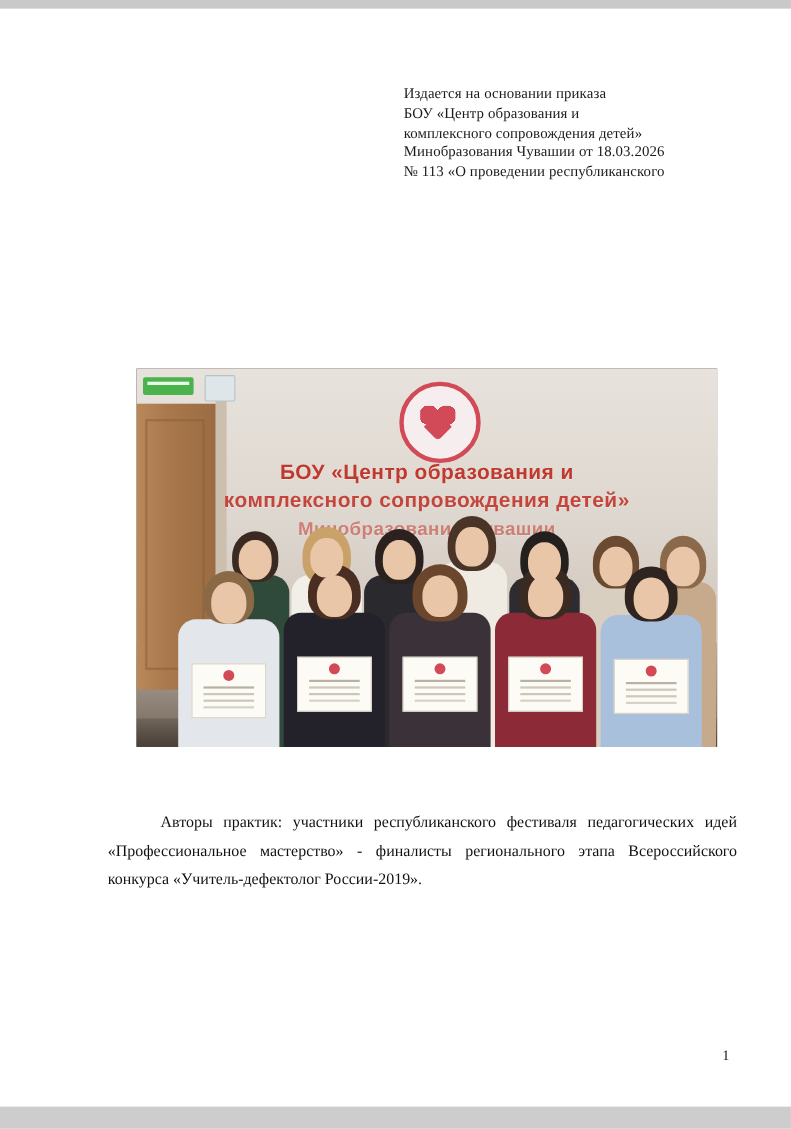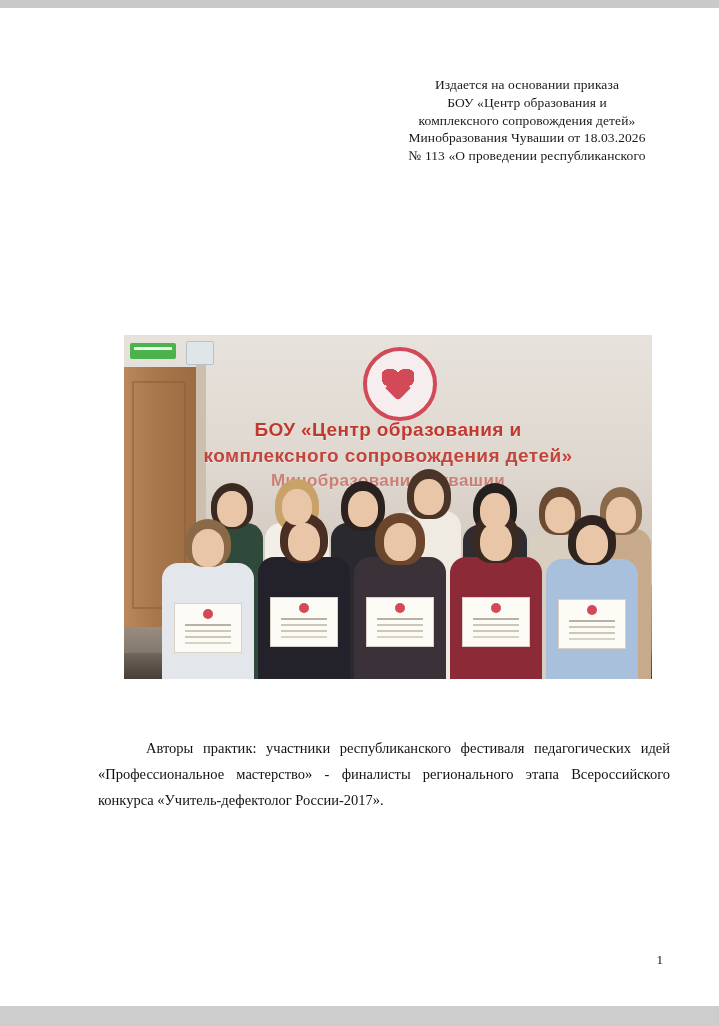--- a/index.html
+++ b/index.html
@@ -49,21 +49,20 @@
     top: 68px;
     left: 367px;
     width: 320px;
     font-size: 13.5px;
     line-height: 1.32;
     color: #1a1a1a;
     letter-spacing: 0.1px;
   }
   .order-note div {
     white-space: nowrap;
-    text-align: center;
   }
   .photo-wrap {
     position: absolute;
     top: 327px;
     left: 124px;
     width: 528px;
     height: 344px;
     overflow: hidden;
     background: #6d5d52;
   }
@@ -331,21 +330,21 @@
           <div class="hair" style="top:0px;width:48px;height:50px;background:#2f2420;"></div>
           <div class="head" style="top:10px;width:32px;height:38px;"></div>
           <div class="body" style="top:44px;width:92px;height:124px;background:#a8c0dc;"></div>
           <div class="cert" style="top:84px;"></div>
         </div>
 
         <div class="chairrow"></div>
       </div>
     </div>
 
-    <div class="caption">Авторы практик: участники республиканского фестиваля педагогических идей «Профессиональное мастерство» - финалисты регионального этапа Всероссийского конкурса «Учитель-дефектолог России-2017».</div>
+    <div class="caption">Авторы практик: участники республиканского фестиваля педагогических идей «Профессиональное мастерство» - финалисты регионального этапа Всероссийского конкурса «Учитель-дефектолог России-2019».</div>
 
 
     <div class="page-number">1</div>
 
   </div>
 
   <div class="bottom-strip"></div>
 </div>
 
 </body></html>

